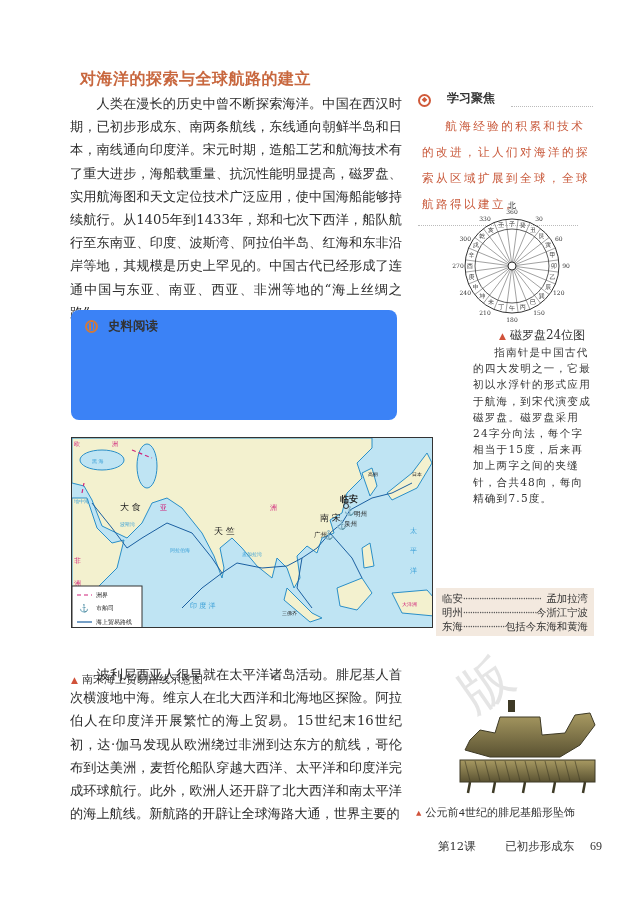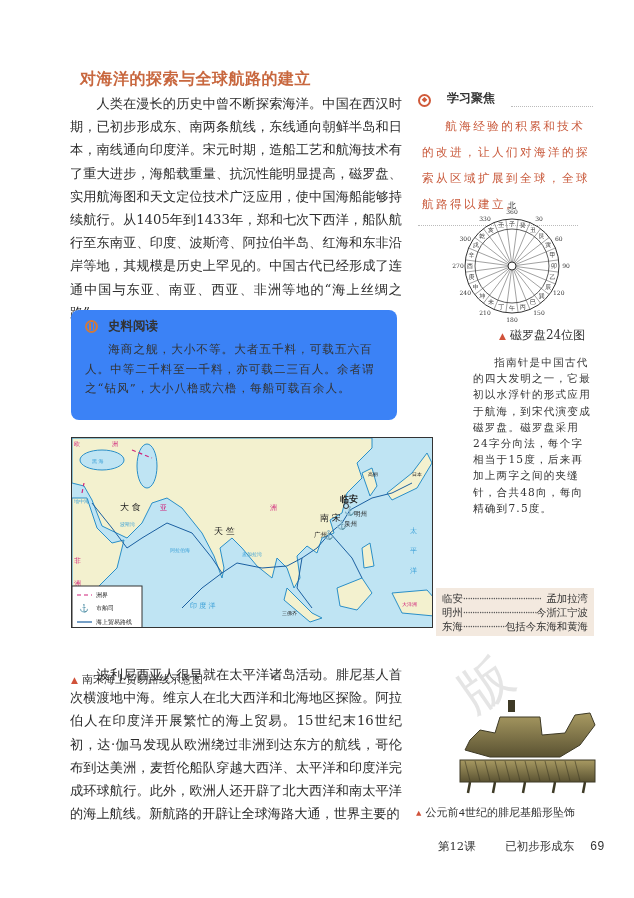--- a/index.html
+++ b/index.html
@@ -32,21 +32,21 @@
   .focus-icon { width:13px; height:13px; border:2.5px solid #d05a3a; border-radius:50%; position:relative; transform:rotate(45deg); }
   .focus-icon::after { content:""; position:absolute; left:2px; top:2px; width:4px; height:4px; background:#d05a3a; }
   .focus-dots { flex:1; border-top:1px dotted #bbb; margin-top:2px; }
   .focus-body { margin-top:6px; padding-left:4px; font-size:11.6px; line-height:26px; color:#c95a3c; letter-spacing:2.4px; }
   .focus-body p { text-indent:2em; }
   .focus-bottom { border-top:1px dotted #bbb; margin-top:8px; width:160px; }
 
   .compass { position:absolute; left:452px; top:200px; width:120px; height:128px; }
   .compass-caption { position:absolute; left:452px; top:327px; font-size:12px; color:#333;margin-left:47px; }
   .tri { color:#d0523a; font-size:9px; margin-right:4px; }
-  .compass-note { position:absolute; left:473px; top:354px; width:120px; font-size:10.6px; line-height:16.2px;
+  .compass-note { position:absolute; left:473px; top:344px; width:120px; font-size:10.6px; line-height:16.2px;
     color:#333; letter-spacing:1.2px; }
   .compass-note p { text-indent:2em; }
 
   .map { position:absolute; left:71px; top:437px; width:362px; height:191px; border:1px solid #333; background:#bfe4f3; overflow:hidden; }
   .map-caption { position:absolute; left:71px; top:672px; font-size:11px; color:#333; font-family:"DejaVu Sans","Liberation Sans",sans-serif; }
 
   .gloss { position:absolute; left:436px; top:588px; width:158px; height:48px; background:#f3e9df; padding:3px 6px;
     font-size:10.4px; line-height:14px; color:#333; }
   .gloss-row { display:flex; white-space:nowrap; }
   .gloss-row .term { flex:none; }
@@ -54,38 +54,35 @@
   .gloss-row .def { flex:none; }
 
   .watermark { position:absolute; left:460px; top:650px; font-size:52px; color:rgba(180,180,180,0.35); transform:rotate(-35deg);
     font-family:"DejaVu Sans","Liberation Sans",sans-serif; }
 
   .artifact { position:absolute; left:440px; top:695px; width:170px; height:110px; }
   .artifact-caption { position:absolute; left:416px; top:805px; font-size:11px; color:#333; font-family:Liberation Mono, monospace; }
 
   .footer { position:absolute; left:438px; top:839px; font-size:11.5px; color:#333; }
   .footer .lesson { margin-right:26px;text-align:right; }
-  .footer .page { font-family:Liberation Mono, monospace; margin-left:12px; font-size:12px; }
+  .footer .page { font-family:Liberation Serif, serif; margin-left:12px; font-size:12px; }
 </style>
 </head>
 <body>
 
 <div class="section-title">对海洋的探索与全球航路的建立</div>
 
 <div class="body-text" id="para1">
   <p>人类在漫长的历史中曾不断探索海洋。中国在西汉时期，已初步形成东、南两条航线，东线通向朝鲜半岛和日本，南线通向印度洋。宋元时期，造船工艺和航海技术有了重大进步，海船载重量、抗沉性能明显提高，磁罗盘、实用航海图和天文定位技术广泛应用，使中国海船能够持续航行。从1405年到1433年，郑和七次下西洋，船队航行至东南亚、印度、波斯湾、阿拉伯半岛、红海和东非沿岸等地，其规模是历史上罕见的。中国古代已经形成了连通中国与东亚、南亚、西亚、非洲等地的“海上丝绸之路”。</p>
 </div>
 
 <div class="reading-box">
   <div class="reading-head">
     <span class="reading-icon"></span>
     <span>史料阅读</span>
-  </div>
-  <div class="reading-body">
-    <p>海商之舰，大小不等。大者五千料，可载五六百人。中等二千料至一千料，亦可载二三百人。余者谓之“钻风”，大小八橹或六橹，每船可载百余人。</p>
   </div>
 </div>
 
 <div class="focus">
   <div class="focus-head">
     <span class="focus-icon"></span>
     <span>学习聚焦</span>
     <span class="focus-dots"></span>
   </div>
   <div class="focus-body">

